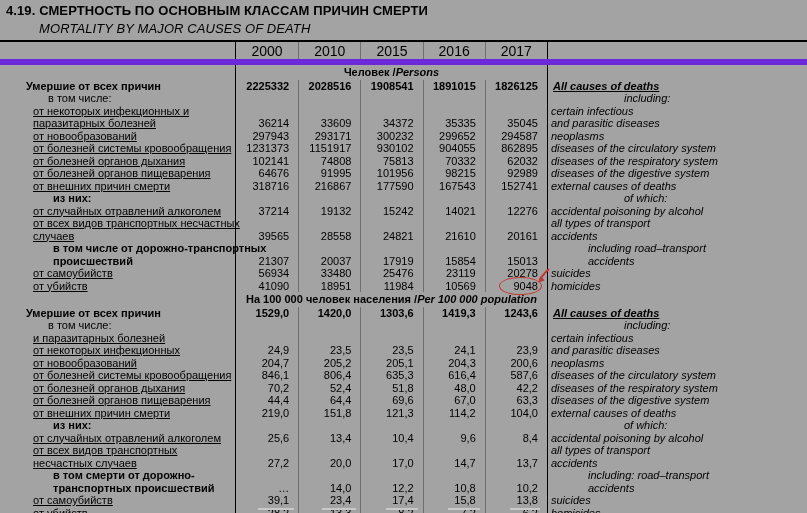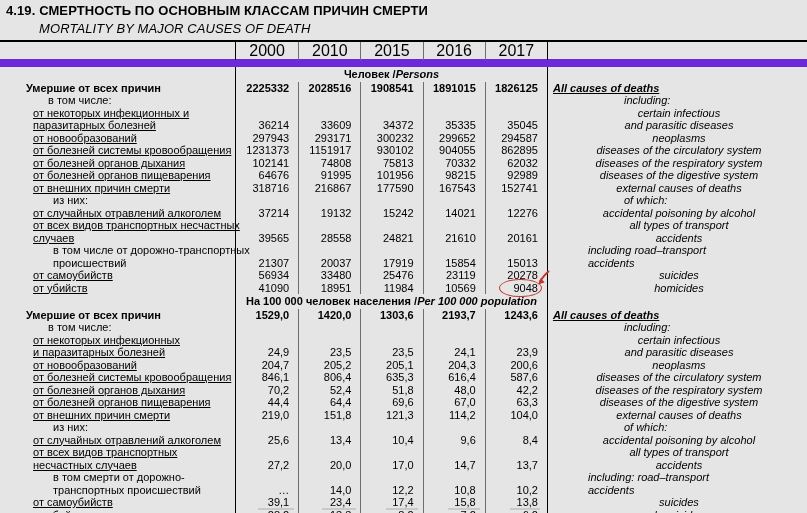--- a/index.html
+++ b/index.html
@@ -1,52 +1,52 @@
 <!DOCTYPE html>
 <html><head>
 <meta charset="utf-8">
 <style>
   html,body { margin:0; padding:0; background:#ffffff; }
   .page {
     position:relative; width:807px; height:513px; overflow:hidden;
-    background:#e5e5e5; color:#000;
+    background:#a3a3a3; color:#000;
     font-family:"Liberation Sans", sans-serif;
   }
   .title-block { padding:3px 0 0 6px; }
   .page-title { font-size:13px; font-weight:bold; line-height:16px; letter-spacing:.1px; }
   .page-subtitle { font-size:13px; font-weight:normal; font-style:italic; line-height:15px; margin-left:33px; margin-top:2px; letter-spacing:.1px; }
 
   .mtable { position:absolute; left:0; top:40px; width:807px; border-top:2px solid #000; }
   .row { display:grid; grid-template-columns:236px 62.2px 62.2px 62.2px 62.2px 62.2px 1fr; }
 
   
   .c-label { border-right:1.6px solid #000; display:flex; flex-direction:column; justify-content:flex-end; }
   .c-val   { border-left:1px solid #6e6e6e; display:flex; flex-direction:column; justify-content:flex-end; align-items:flex-end; padding-right:9px; position:relative; }
   .c-val.first { border-left:none; }
   .c-en    { border-left:1.6px solid #000; display:flex; flex-direction:column; justify-content:flex-end; font-style:italic; }
   .c-mid   { grid-column:2/7; text-align:center; font-weight:bold; display:flex; align-items:center; justify-content:center; }
   .c-mid .en-part { font-style:italic; }
 
-  .years-row { height:17px; border-bottom:8px solid #6d28d9; font-size:16px; }
+  .years-row { height:17px; border-bottom:6px solid #6d28d9; font-size:14px; }
   .years-row .c-val { justify-content:center; align-items:center; padding-right:0; }
   .sub-row { height:14.5px; font-size:11px; }
 
   .data-row { font-size:11px; line-height:12.5px; }
   .data-row .c-label div { white-space:nowrap; }
   .data-row.bold .c-label, .data-row.bold .num { font-weight:bold; }
   .data-row.bold .c-en { font-weight:bold; }
 
   
   .ri0 { padding-left:26px; }
   .ri1 { padding-left:33px;text-decoration:underline; }
   .ri2 { padding-left:48px; }
-  .ri3 { padding-left:53px; }
+  .ri3 { padding-left:53px;font-weight:bold; }
   
   .ei0 { padding-left:5px;text-decoration:underline; }
-  .ei1 { padding-left:3px;align-items:center; }
+  .ei1 { padding-left:3px; }
   .ei2 { padding-left:76px;font-style:italic; }
   .ei3 { padding-left:40px; }
 
   .table-bottom { border-bottom:3px solid #000; }
 
   
   .num.circled { position:relative; }
   .ellipse {
     position:absolute; left:-14px; right:-4px; top:-3px; bottom:-3px;
     border:1.7px solid #c5372e; border-radius:50%; pointer-events:none;
@@ -430,21 +430,21 @@
         <div class="c-val first">
           <span class="num">1529,0</span>
         </div>
         <div class="c-val">
           <span class="num">1420,0</span>
         </div>
         <div class="c-val">
           <span class="num">1303,6</span>
         </div>
         <div class="c-val">
-          <span class="num">2193,7</span>
+          <span class="num">1419,3</span>
         </div>
         <div class="c-val">
           <span class="num">1243,6</span>
         </div>
         <div class="c-en ei0">
           <div>All causes of deaths</div>
         </div>
       </div>
       <div class="row data-row">
         <div class="c-label ri2">
@@ -464,22 +464,22 @@
         </div>
         <div class="c-val">
           <span class="num"></span>
         </div>
         <div class="c-en ei2">
           <div>including:</div>
         </div>
       </div>
       <div class="row data-row">
         <div class="c-label ri1">
+          <div>и паразитарных болезней</div>
           <div>от некоторых инфекционных</div>
-          <div>и паразитарных болезней</div>
         </div>
         <div class="c-val first">
           <span class="num">24,9</span>
         </div>
         <div class="c-val">
           <span class="num">23,5</span>
         </div>
         <div class="c-val">
           <span class="num">23,5</span>
         </div>

